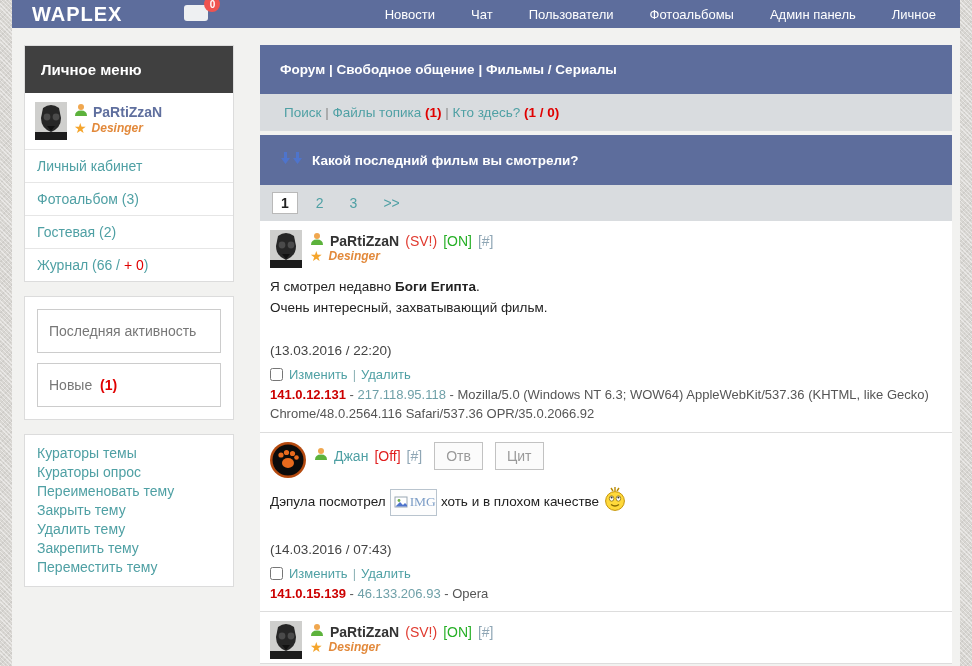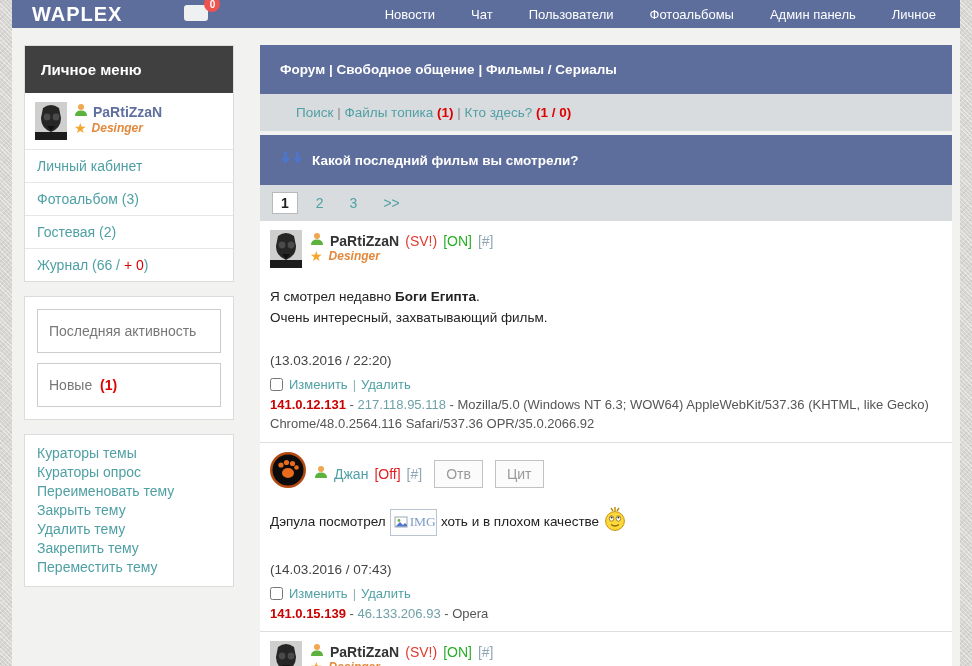--- a/index.html
+++ b/index.html
@@ -40,40 +40,40 @@
   .red { color:#e00000; }
   .panel-pad { padding:12px; }
   .bigbtn { border:1px solid #ccc; background:#fff; padding:13px 11px; color:#777; font-size:14px; cursor:pointer; }
   .bigbtn + .bigbtn { margin-top:10px; }
   .linklist { padding:9px 12px; }
   .linklist a { display:block; color:#4fa0a4; font-size:14px; line-height:19px; text-decoration:none; cursor:pointer; }
 
   
   .main { flex:1; }
   .bar { background:#5d6d9c; color:#fff; font-weight:bold; font-size:13.5px; padding:17px 20px; display:flex; align-items:center; gap:8px; }
-  .subbar { background:#d9dcdf; padding:11px 36px; font-size:13.5px; color:#888; }
+  .subbar { background:#d9dcdf; padding:11px 24px; font-size:13.5px; color:#888; }
   .subbar a { color:#4fa0a4; text-decoration:none; cursor:pointer; }
   .gap4 { height:4px; }
   .pagination { background:#d9dcdf; padding:7px 12px; display:flex; gap:10px; align-items:center; font-size:14px; }
   .page-cur { background:#fff; border:1px solid #b9b9b9; padding:2px 8px; font-weight:bold; color:#222; }
   .page-link { color:#4fa0a4; padding:2px 8px; text-decoration:none; cursor:pointer; }
 
   .posts { background:#fff; }
   .post { padding:9px 10px 4px; border-bottom:1px solid #ddd; }
   .post-head { display:flex; gap:8px; }
   .phcol { padding-top:2px; }
   .phrow { display:flex; align-items:center; gap:6px; font-size:14px; }
   .pname { color:#333; font-weight:bold; }
   .pname-link { color:#4fa0a4; }
   .clan { color:#e03a2f; }
   .on { color:#27b027; }
   .off { color:#e02020; }
   .anchor { color:#8fa6b5; }
   .btn { border:1px solid #c2c2c2; background:#fbfbfb; color:#9a9a9a; font-size:14px; padding:5px 11px; margin-left:6px; cursor:pointer; }
-  .post-body { margin-top:19px; font-size:13.5px; color:#222; line-height:1.55; }
+  .post-body { margin-top:9px; font-size:13.5px; color:#222; line-height:1.55; }
   .pdate { margin-top:24px; font-size:13.5px; color:#444; }
   .actions { margin-top:9px; display:flex; align-items:center; font-size:13px; color:#999; }
   .actions input { margin-right:6px; }
   .actions a { color:#4fa0a4; text-decoration:none; cursor:pointer; }
   .actions .sep { margin:0 5px; color:#8fb4b8; }
   .iplines { margin-top:3px; font-size:13px; color:#555; line-height:1.5; padding-bottom:4px; }
   .ip-red { color:#cc0000; font-weight:bold; }
   .ip-teal { color:#6fa0a8; }
   .imgbox { display:inline-flex; align-items:center; gap:2px; border:1px solid #b9c4ce; background:#fdfdfd; padding:2px 0 2px 3px; color:#7d9ec7; font-size:13.5px; vertical-align:middle; margin:0 4px;font-family:Liberation Serif, serif; }
   .smiley { vertical-align:middle; margin-left:5px; }
@@ -232,21 +232,21 @@
           </div>
           <div class="iplines">
             <span class="ip-red">141.0.12.131</span>
             <span>-</span>
             <span class="ip-teal">217.118.95.118</span>
             <span>- Mozilla/5.0 (Windows NT 6.3; WOW64) AppleWebKit/537.36 (KHTML, like Gecko) Chrome/48.0.2564.116 Safari/537.36 OPR/35.0.2066.92</span>
           </div>
         </div>
 
         <div class="post">
-          <div class="post-head" style="align-items:flex-end">
+          <div class="post-head" style="align-items:flex-start">
             <div class="circle-avatar">
               <svg width="36" height="36" viewBox="0 0 36 36">
                   <circle cx="18" cy="18" r="18" fill="#b44a10"></circle>
                   <circle cx="18" cy="18" r="15.5" fill="#0b0b0b"></circle>
                   <ellipse cx="18" cy="21" rx="6" ry="5" fill="#e86a1d"></ellipse>
                   <circle cx="11" cy="13" r="2.6" fill="#e86a1d"></circle>
                   <circle cx="16.5" cy="10.5" r="2.6" fill="#e86a1d"></circle>
                   <circle cx="22.5" cy="11.5" r="2.6" fill="#e86a1d"></circle>
                   <circle cx="26.5" cy="15.5" r="2.3" fill="#e86a1d"></circle>
                 </svg>

